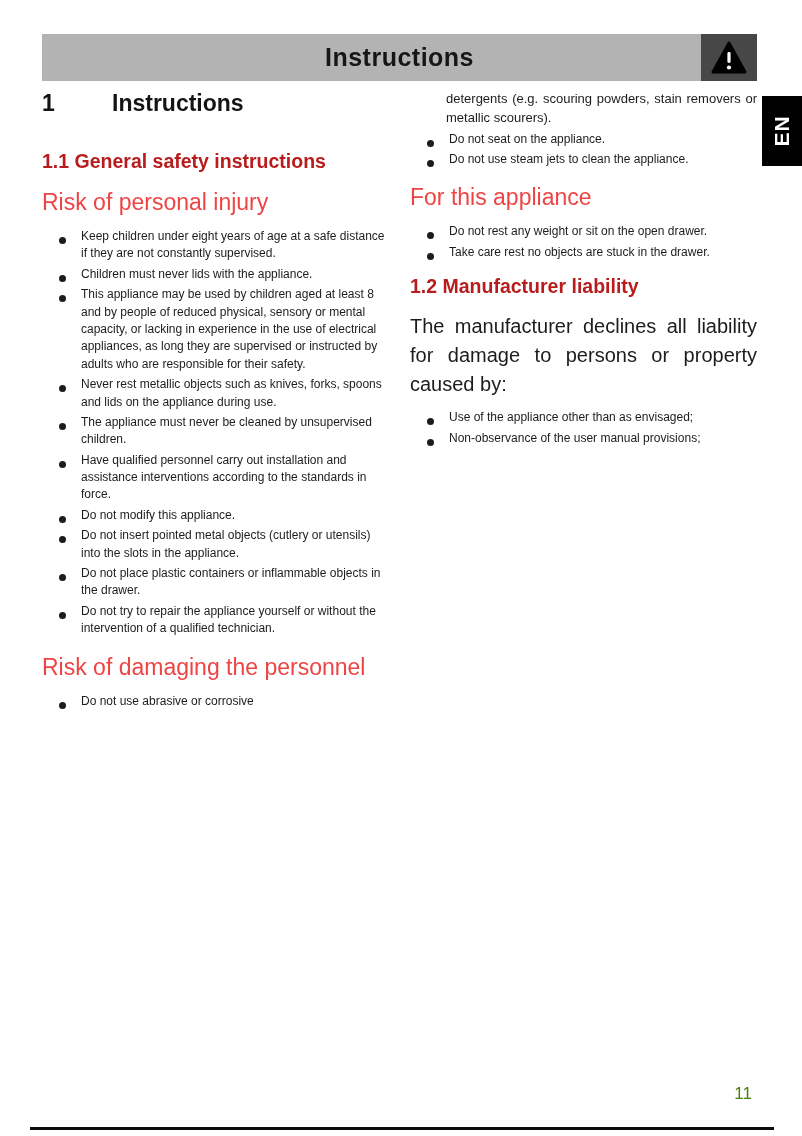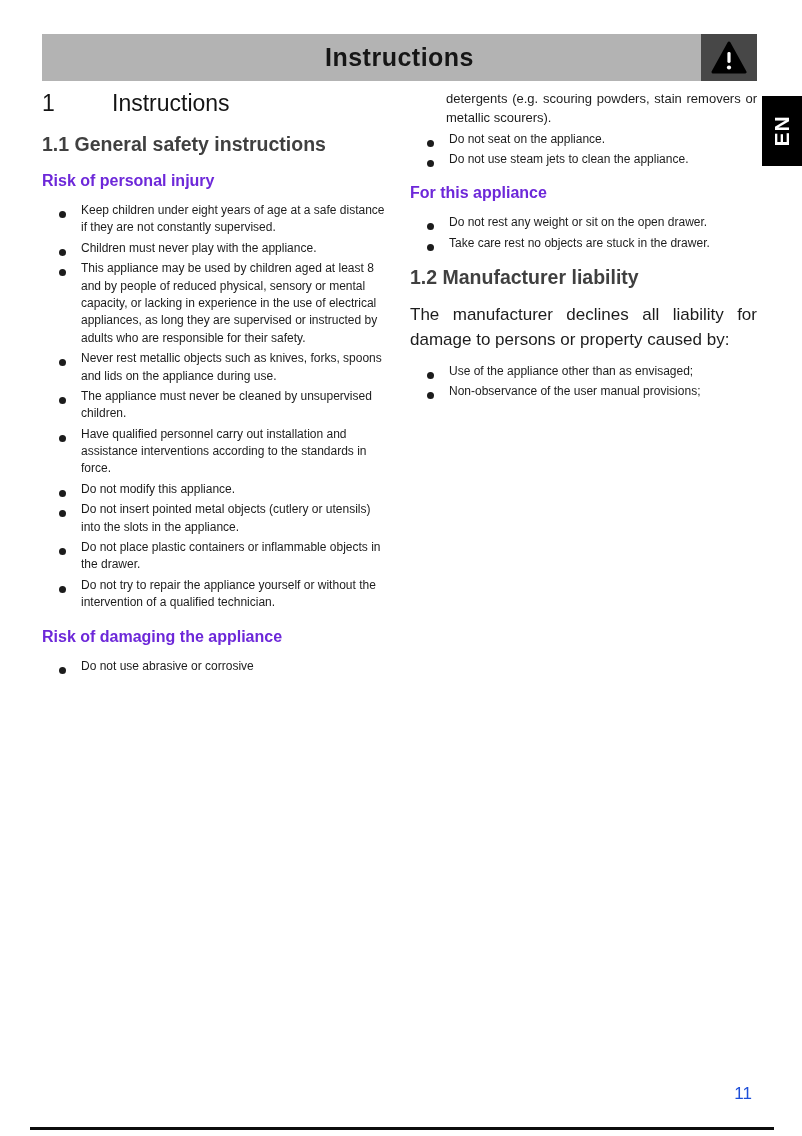--- a/index.html
+++ b/index.html
@@ -33,50 +33,50 @@
     display:flex;align-items:center;justify-content:center;
   }
   .lang-tab span{
     transform:rotate(-90deg);
     font-weight:bold;font-size:21px;letter-spacing:1px;
   }
   
   .col-left{position:absolute;left:42px;top:90px;width:348px;}
   .col-right{position:absolute;left:410px;top:90px;width:347px;}
   h1.section-heading{
-    margin:0 0 16px 0;font-size:23px;font-weight:normal;color:#141414;
+    margin:0 0 33px 0;font-size:23px;font-weight:bold;color:#141414;
   }
   h1.section-heading .sec-num{display:inline-block;width:70px;}
   h2.sub-heading{
-    margin:14px 0 14px 0;font-size:19.5px;font-weight:bold;color:#404040;
+    margin:14px 0 14px 0;font-size:19.5px;font-weight:bold;color:#b91c1c;
   }
   h2.first{margin-top:0;}
   h3.risk-heading{
-    margin:16px 0 12px 0;font-size:16px;font-weight:bold;color:#6d28d9;
+    margin:16px 0 12px 0;font-size:23px;font-weight:normal;color:#ef4444;
   }
   ul.bullet-list{
     list-style:none;margin:0;padding:0;
   }
   ul.bullet-list li{
     position:relative;padding-left:36px;margin:3px;
     font-size:12px;line-height:1.45;
   }
   ul.bullet-list li::before{
     content:"";position:absolute;left:14px;top:9px;
     width:7px;height:7px;border-radius:50%;background:#1c1c1c;
   }
   .continuation{
     padding-left:36px;font-size:13px;line-height:1.45;text-align:justify;
   }
   .intro-paragraph{
-    margin:6px 0 10px 0;font-size:17px;line-height:1.45;text-align:justify;
+    margin:6px 0 10px 0;font-size:20px;line-height:1.45;text-align:justify;
   }
   
   .page-number{
-    position:absolute;right:50px;bottom:32px;font-size:17px;color:#1d4ed8;
+    position:absolute;right:50px;bottom:32px;font-size:17px;color:#4d7c0f;
   }
   .bottom-rule{
     position:absolute;left:30px;right:28px;bottom:6px;height:3px;background:#0d0d0d;
   }
 </style>
 </head>
 <body>
 
 <div class="header-bar">
   <div class="header-title">Instructions</div>
@@ -98,32 +98,32 @@
 <div class="col-left">
   <h1 class="section-heading">
     <span class="sec-num">1</span><span>Instructions</span>
   </h1>
 
   <h2 class="sub-heading first">1.1 General safety instructions</h2>
 
   <h3 class="risk-heading">Risk of personal injury</h3>
   <ul class="bullet-list">
     <li>Keep children under eight years of age at a safe distance if they are not constantly supervised.</li>
-    <li>Children must never play with the appliance.</li>
+    <li>Children must never lids with the appliance.</li>
     <li>This appliance may be used by children aged at least 8 and by people of reduced physical, sensory or mental capacity, or lacking in experience in the use of electrical appliances, as long they are supervised or instructed by adults who are responsible for their safety.</li>
     <li>Never rest metallic objects such as knives, forks, spoons and lids on the appliance during use.</li>
     <li>The appliance must never be cleaned by unsupervised children.</li>
     <li>Have qualified personnel carry out installation and assistance interventions according to the standards in force.</li>
     <li>Do not modify this appliance.</li>
     <li>Do not insert pointed metal objects (cutlery or utensils) into the slots in the appliance.</li>
     <li>Do not place plastic containers or inflammable objects in the drawer.</li>
     <li>Do not try to repair the appliance yourself or without the intervention of a qualified technician.</li>
   </ul>
 
-  <h3 class="risk-heading">Risk of damaging the appliance</h3>
+  <h3 class="risk-heading">Risk of damaging the personnel</h3>
   <ul class="bullet-list">
     <li>Do not use abrasive or corrosive</li>
   </ul>
 </div>
 
 <div class="col-right">
   <div class="continuation">detergents (e.g. scouring powders, stain removers or metallic scourers).</div>
   <ul class="bullet-list">
     <li>Do not seat on the appliance.</li>
     <li>Do not use steam jets to clean the appliance.</li>

